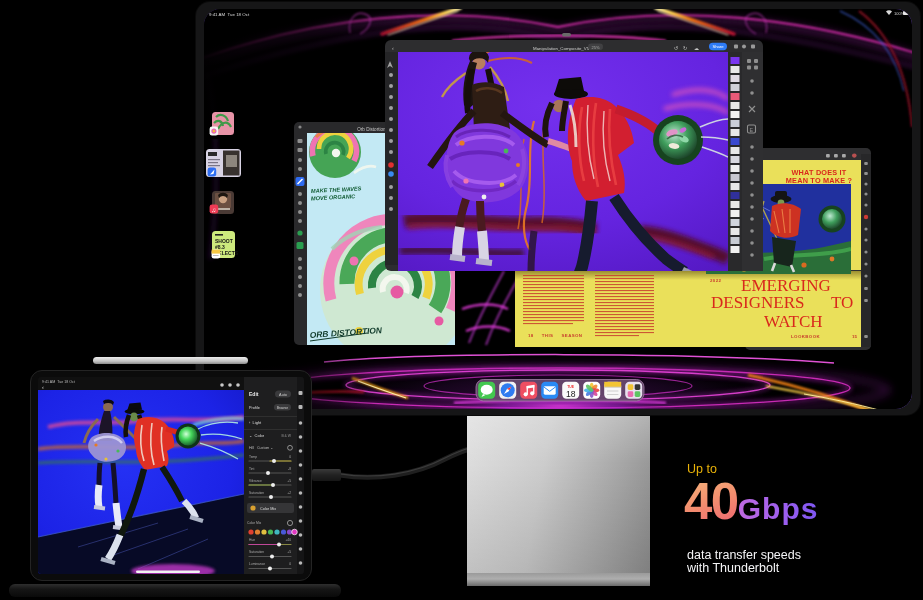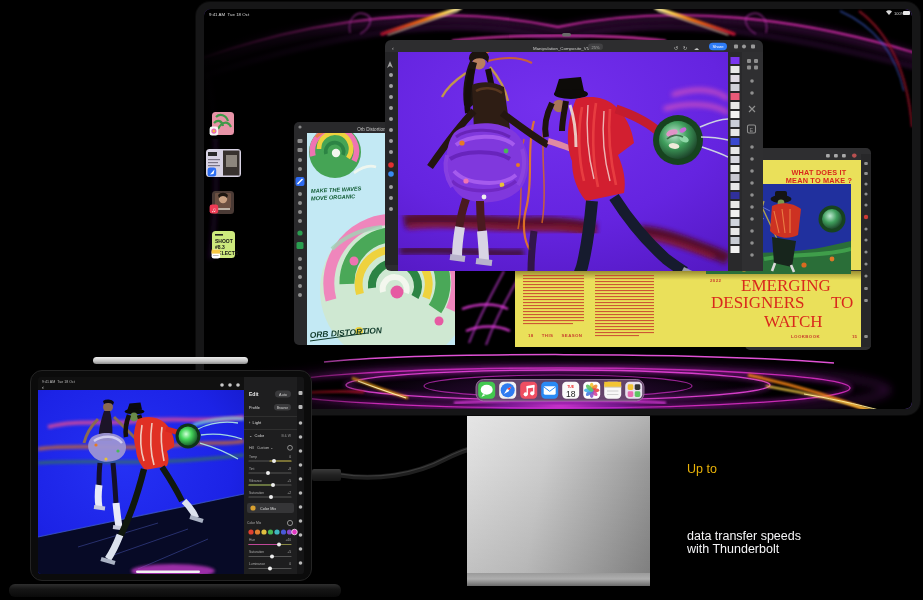--- a/index.html
+++ b/index.html
@@ -5,21 +5,21 @@
   * { margin:0; padding:0; box-sizing:border-box; }
   html,body { width:923px; height:600px; background:#000; overflow:hidden;
     font-family:"Liberation Sans", sans-serif; }
   .abs { position:absolute; }
   #stage { position:relative; width:923px; height:600px; background:#000; }
 
   
   #monitor { left:196px; top:2px; width:724px; height:413px; background:#161617;
     border-radius:14px; box-shadow:0 0 0 1px #0a0a0a; }
   #screen { left:204px; top:9px; width:708px; height:400px; background:#8b5cf6;
-    border-radius:7px; overflow:hidden; }
+    border-radius:16px; overflow:hidden; }
 
   
   #stand { left:467px; top:416px; width:183px; height:170px;
     background:linear-gradient(100deg,#dedede 0%,#cccccc 40%,#a5a5a5 78%,#8d8d8d 100%); }
   #stand:before { content:""; position:absolute; left:0; top:0; width:100%; height:100%;
     background:linear-gradient(180deg,rgba(255,255,255,.22),rgba(0,0,0,0) 28%,rgba(0,0,0,.10) 90%); }
   #standfoot { left:467px; top:573px; width:183px; height:13px;
     background:linear-gradient(180deg,#9a9a9a,#aeaeae 45%,#6a6a6a); }
 
   
@@ -38,21 +38,21 @@
 
   
   #upto { left:687px; top:462px; color:#eab308; font-size:12.5px; }
   #bignum { left:684px; top:472px; white-space:nowrap; }
   #bignum .n40 { font-size:51px; font-weight:700; letter-spacing:-1.5px;
     background:linear-gradient(160deg,#f6bd80 0%,#f3926f 45%,#ee5f70 100%);
     -webkit-background-clip:text; background-clip:text; color:transparent; }
   #bignum .gbps { font-size:30px; font-weight:700; letter-spacing:1px;
     background:linear-gradient(90deg,#c06ae0 0%,#9a5ef0 60%,#7e57f2 100%);
     -webkit-background-clip:text; background-clip:text; color:transparent; }
-  #caption { left:687px; top:530px; color:#f5f5f7; font-size:12.5px; line-height:13px; }
+  #caption { left:687px; top:549px; color:#f5f5f7; font-size:12.5px; line-height:13px; }
 </style>
 </head>
 <body>
 <div id="stage">
   <div class="abs" id="monitor"></div>
   <div class="abs" id="screen">
   <svg width="708" height="400" viewBox="0 0 708 400">
     <defs>
       <filter id="b0" x="-30%" y="-30%" width="160%" height="160%">
             <feGaussianBlur stdDeviation=".6"></feGaussianBlur>
@@ -716,14 +716,15 @@
           <circle cx="262.5" cy="144" r="1.8"></circle>
           <circle cx="262.5" cy="158" r="1.8"></circle>
       <circle cx="262.5" cy="172" r="1.8"></circle>
           <circle cx="262.5" cy="186" r="1.8"></circle>
     </g>
     <rect x="98" y="193.5" width="64" height="2.4" rx="1.2" fill="#f2f2f2"></rect>
   </svg>
   </div>
   <div class="abs" id="basebar"></div>
   <div class="abs" id="upto">Up to</div>
+  <div class="abs" id="bignum"><span class="n40">40</span><span class="gbps">Gbps</span></div>
   <div class="abs" id="caption">data transfer speeds<br>with Thunderbolt</div>
 </div>
 
 </body></html>

